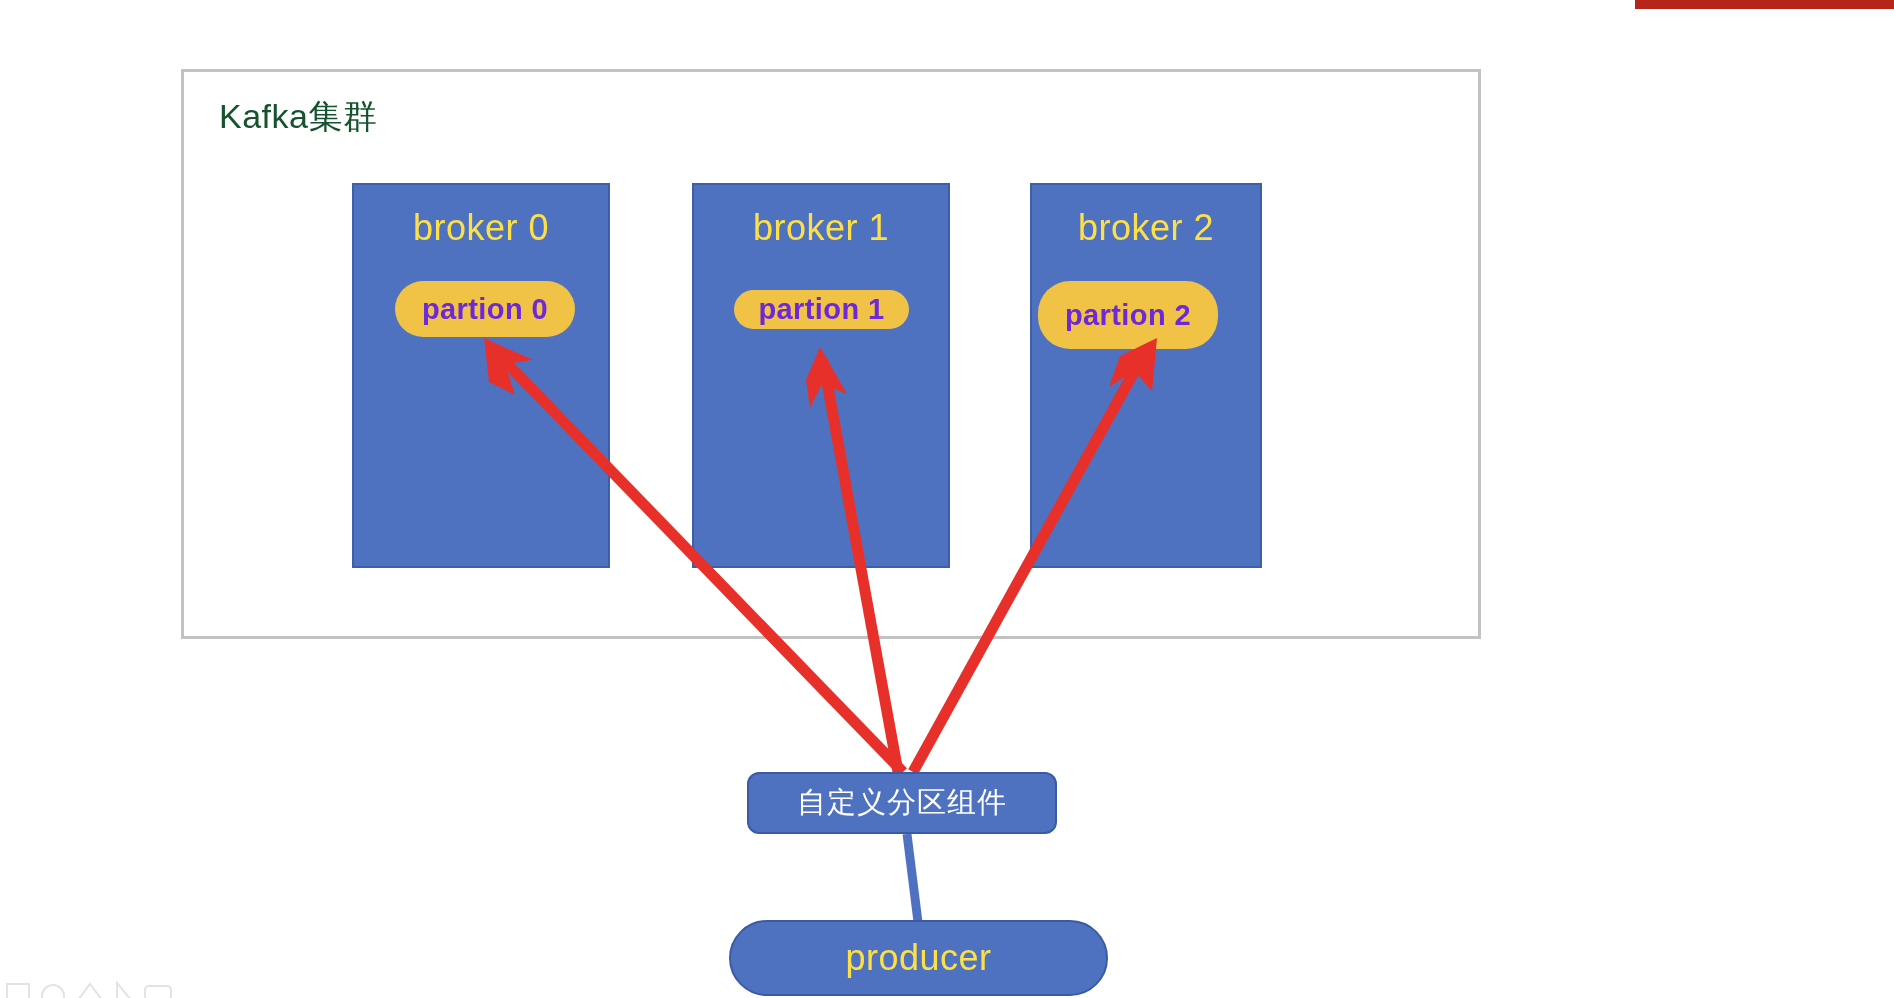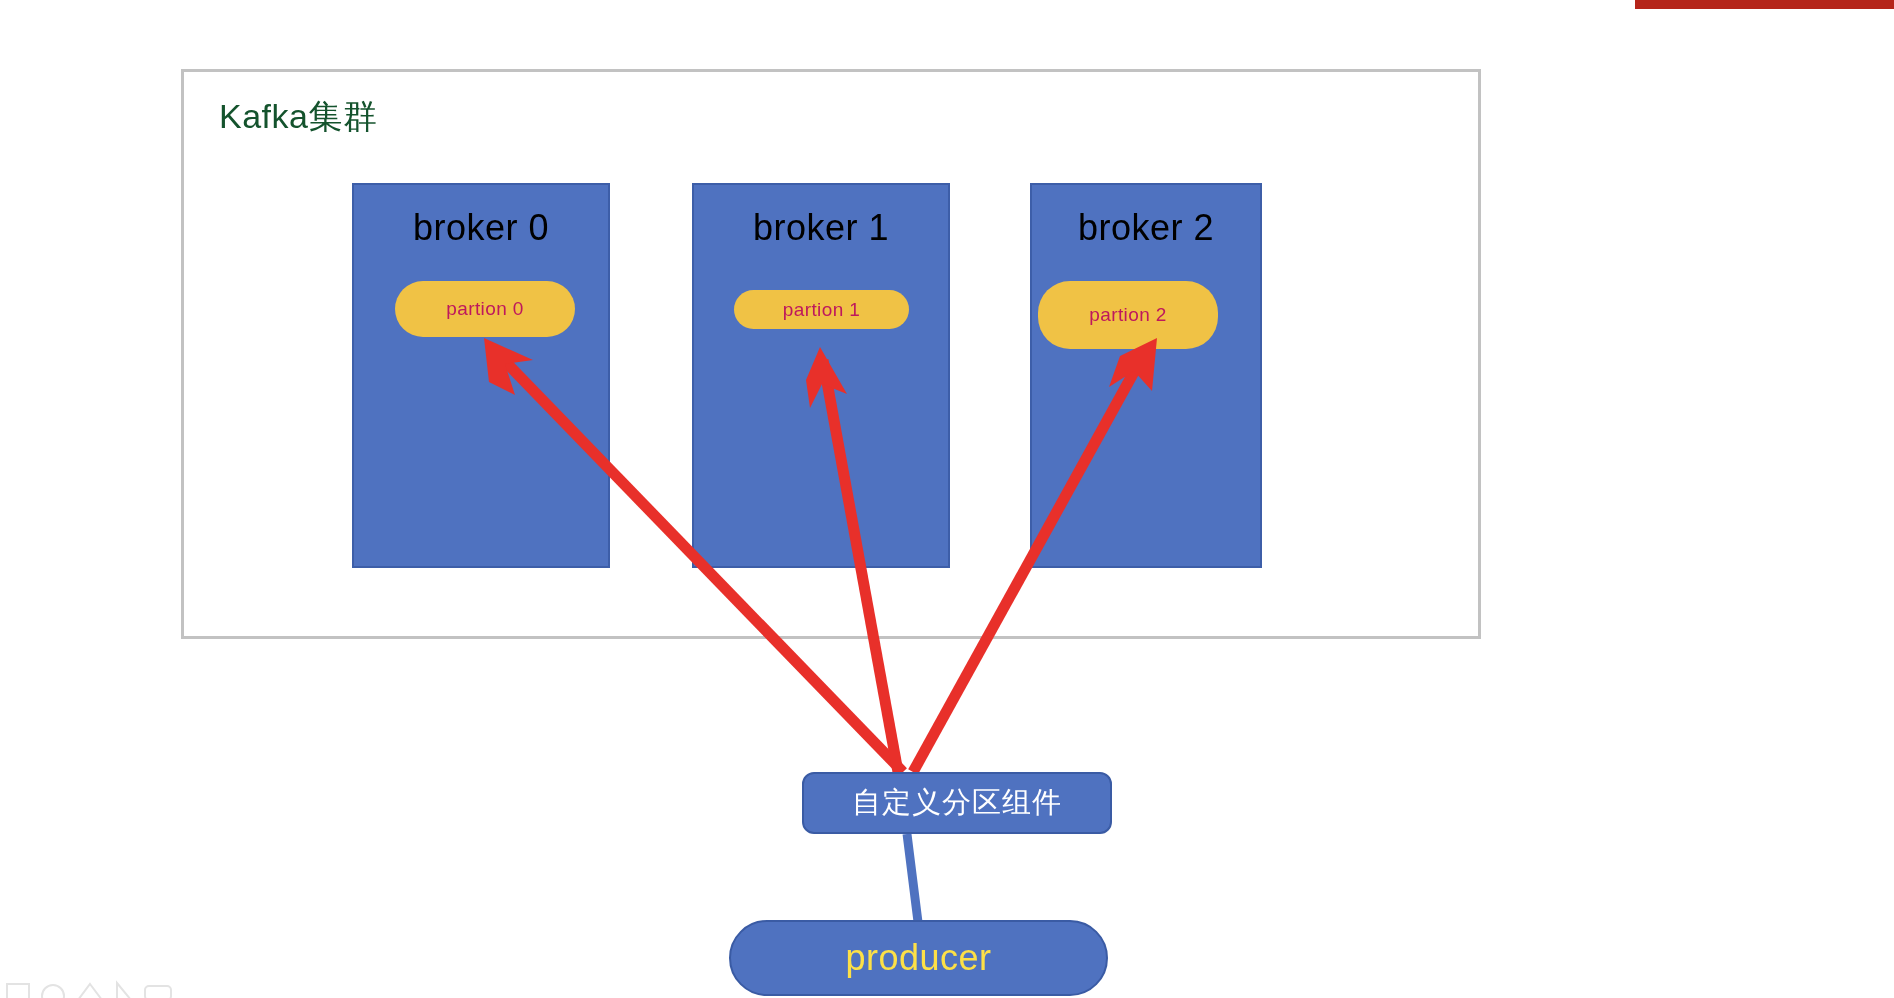--- a/index.html
+++ b/index.html
@@ -53,50 +53,50 @@
     background: #4f72c0;
     border: 2px solid #3d5ea8;
     box-sizing: border-box;
   }
   .broker-label {
     position: absolute;
     left: 0;
     right: 0;
     top: 22px;
     text-align: center;
-    color: #000000;
+    color: #fde047;
     font-size: 36px;
     font-weight: 300;
     letter-spacing: 0.5px;
   }
   #broker-box-0 { left: 352px; top: 183px; width: 258px; height: 385px; }
   #broker-box-1 { left: 692px; top: 183px; width: 258px; height: 385px; }
   #broker-box-2 { left: 1030px; top: 183px; width: 232px; height: 385px; }
 
   
   .partition-pill {
     position: absolute;
     background: #f0c245;
     border-radius: 32px;
     display: flex;
     align-items: center;
     justify-content: center;
-    color: #be185d;
-    font-size: 19px;
-    font-weight: 400;
+    color: #6d28d9;
+    font-size: 29px;
+    font-weight: 700;
     letter-spacing: 0.4px;
   }
   #partition-pill-0 { left: 395px; top: 281px; width: 180px; height: 56px; }
   #partition-pill-1 { left: 734px; top: 290px; width: 175px; height: 39px; }
   #partition-pill-2 { left: 1038px; top: 281px; width: 180px; height: 68px; }
 
   
   #partitioner-box {
     position: absolute;
-    left: 802px;
+    left: 747px;
     top: 772px;
     width: 310px;
     height: 62px;
     background: #4f72c0;
     border: 2px solid #3a5ba4;
     border-radius: 12px;
     box-sizing: border-box;
     display: flex;
     align-items: center;
     justify-content: center;

